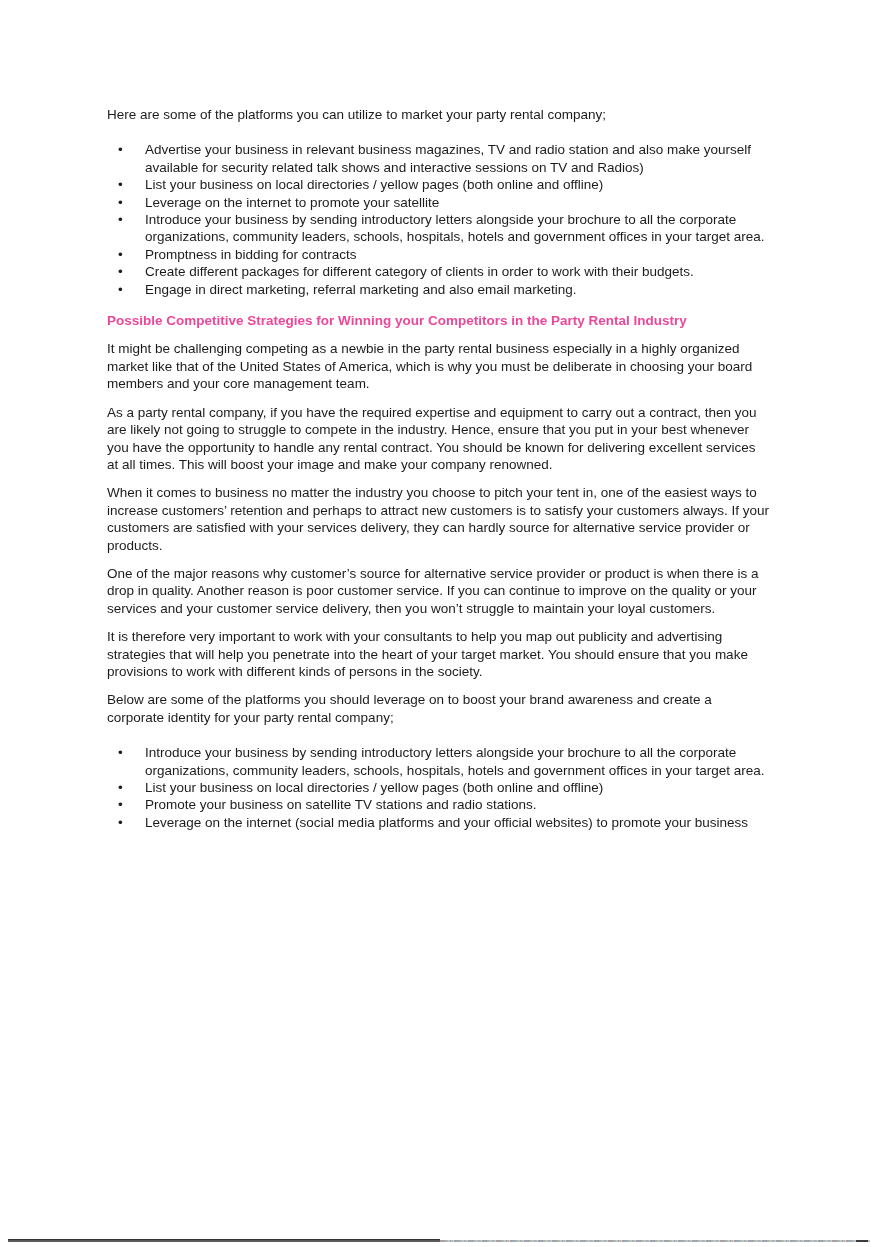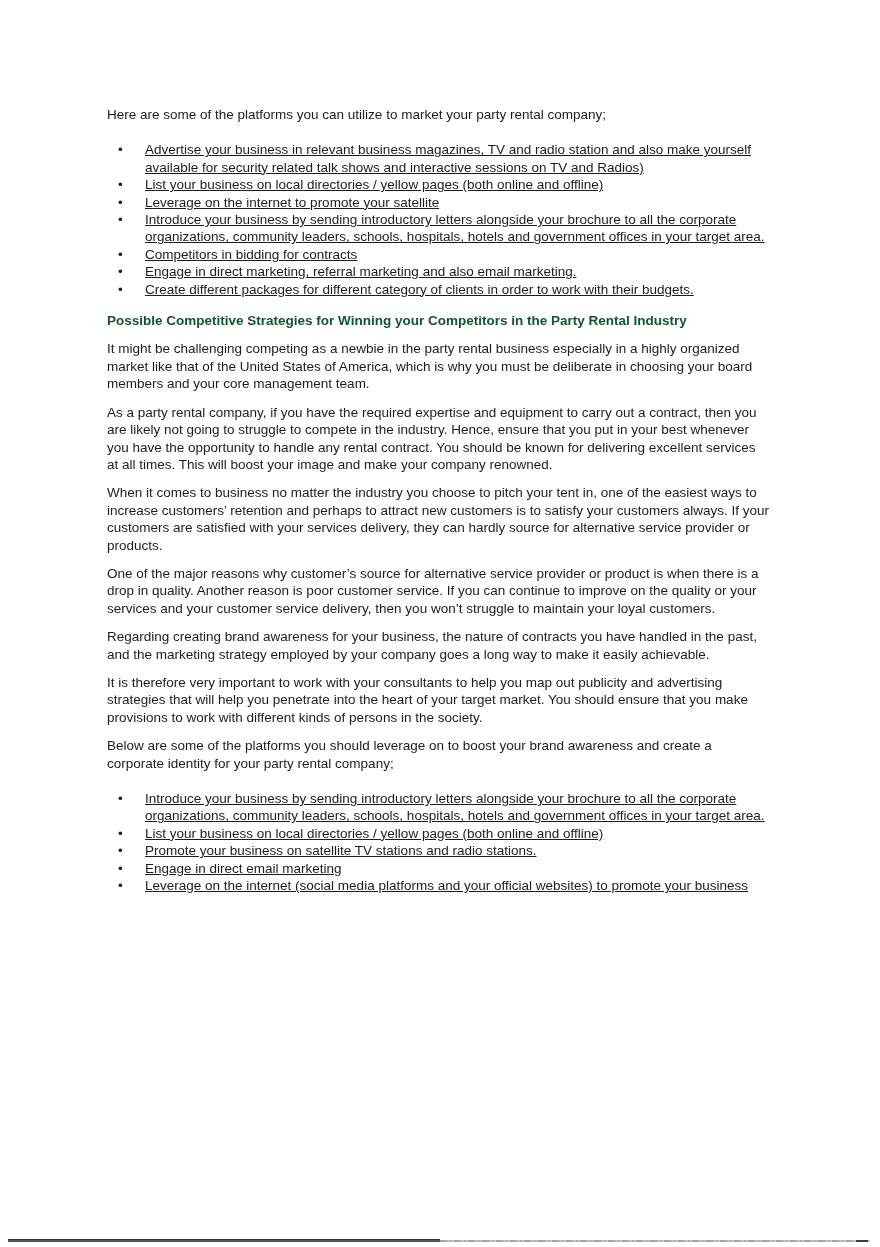--- a/index.html
+++ b/index.html
@@ -32,28 +32,27 @@
   .content p {
     margin: 0 0 11px 0;
   }
   .content p.intro {
     margin-bottom: 0;
   }
   h2.doc-heading {
     font-size: 13.5px;
     line-height: 17.4px;
     font-weight: bold;
-    color: #14532d;
+    color: #ec4899;
     margin: 14px 0 11px 0;
   }
   ul.bullets {
     list-style: none;
     margin: 18px 0 11px 0;
     padding: 0 0 0 38px;
-    text-decoration: underline;
   }
   ul.bullets li {
     position: relative;
     margin: 0;
   }
   ul.bullets li::before {
     content: "\2022";
     position: absolute;
     left: -27px;
     top: 0;
@@ -107,41 +106,39 @@
 <div class="page">
   <div class="content">
 
     <p class="intro">Here are some of the platforms you can utilize to market your party rental company;</p>
 
     <ul class="bullets">
       <li>Advertise your business in relevant business magazines, TV and radio station and also make yourself available for security related talk shows and interactive sessions on TV and Radios)</li>
       <li>List your business on local directories / yellow pages (both online and offline)</li>
       <li>Leverage on the internet to promote your satellite</li>
       <li>Introduce your business by sending introductory letters alongside your brochure to all the corporate organizations, community leaders, schools, hospitals, hotels and government offices in your target area.</li>
-      <li>Competitors in bidding for contracts</li>
+      <li>Promptness in bidding for contracts</li>
+      <li>Create different packages for different category of clients in order to work with their budgets.</li>
       <li>Engage in direct marketing, referral marketing and also email marketing.</li>
-      <li>Create different packages for different category of clients in order to work with their budgets.</li>
     </ul>
 
     <h2 class="doc-heading">Possible Competitive Strategies for Winning your Competitors in the Party Rental Industry</h2>
     <p>It might be challenging competing as a newbie in the party rental business especially in a highly organized market like that of the United States of America, which is why you must be deliberate in choosing your board members and your core management team.</p>
     <p>As a party rental company, if you have the required expertise and equipment to carry out a contract, then you are likely not going to struggle to compete in the industry. Hence, ensure that you put in your best whenever you have the opportunity to handle any rental contract. You should be known for delivering excellent services at all times. This will boost your image and make your company renowned.</p>
 
     <p>When it comes to business no matter the industry you choose to pitch your tent in, one of the easiest ways to increase customers’ retention and perhaps to attract new customers is to satisfy your customers always. If your customers are satisfied with your services delivery, they can hardly source for alternative service provider or products.</p>
     <p>One of the major reasons why customer’s source for alternative service provider or product is when there is a drop in quality. Another reason is poor customer service. If you can continue to improve on the quality or your services and your customer service delivery, then you won’t struggle to maintain your loyal customers.</p>
 
-    <p>Regarding creating brand awareness for your business, the nature of contracts you have handled in the past, and the marketing strategy employed by your company goes a long way to make it easily achievable.</p>
     <p>It is therefore very important to work with your consultants to help you map out publicity and advertising strategies that will help you penetrate into the heart of your target market. You should ensure that you make provisions to work with different kinds of persons in the society.</p>
     <p>Below are some of the platforms you should leverage on to boost your brand awareness and create a corporate identity for your party rental company;</p>
 
     <ul class="bullets">
       <li>Introduce your business by sending introductory letters alongside your brochure to all the corporate organizations, community leaders, schools, hospitals, hotels and government offices in your target area.</li>
       <li>List your business on local directories / yellow pages (both online and offline)</li>
       <li>Promote your business on satellite TV stations and radio stations.</li>
-      <li>Engage in direct email marketing</li>
       <li>Leverage on the internet (social media platforms and your official websites) to promote your business</li>
     </ul>
 
   </div>
 
   <div class="bottom-line">
     <div class="seg-solid"></div>
     <div class="seg-noise"></div>
   </div>
 </div>

